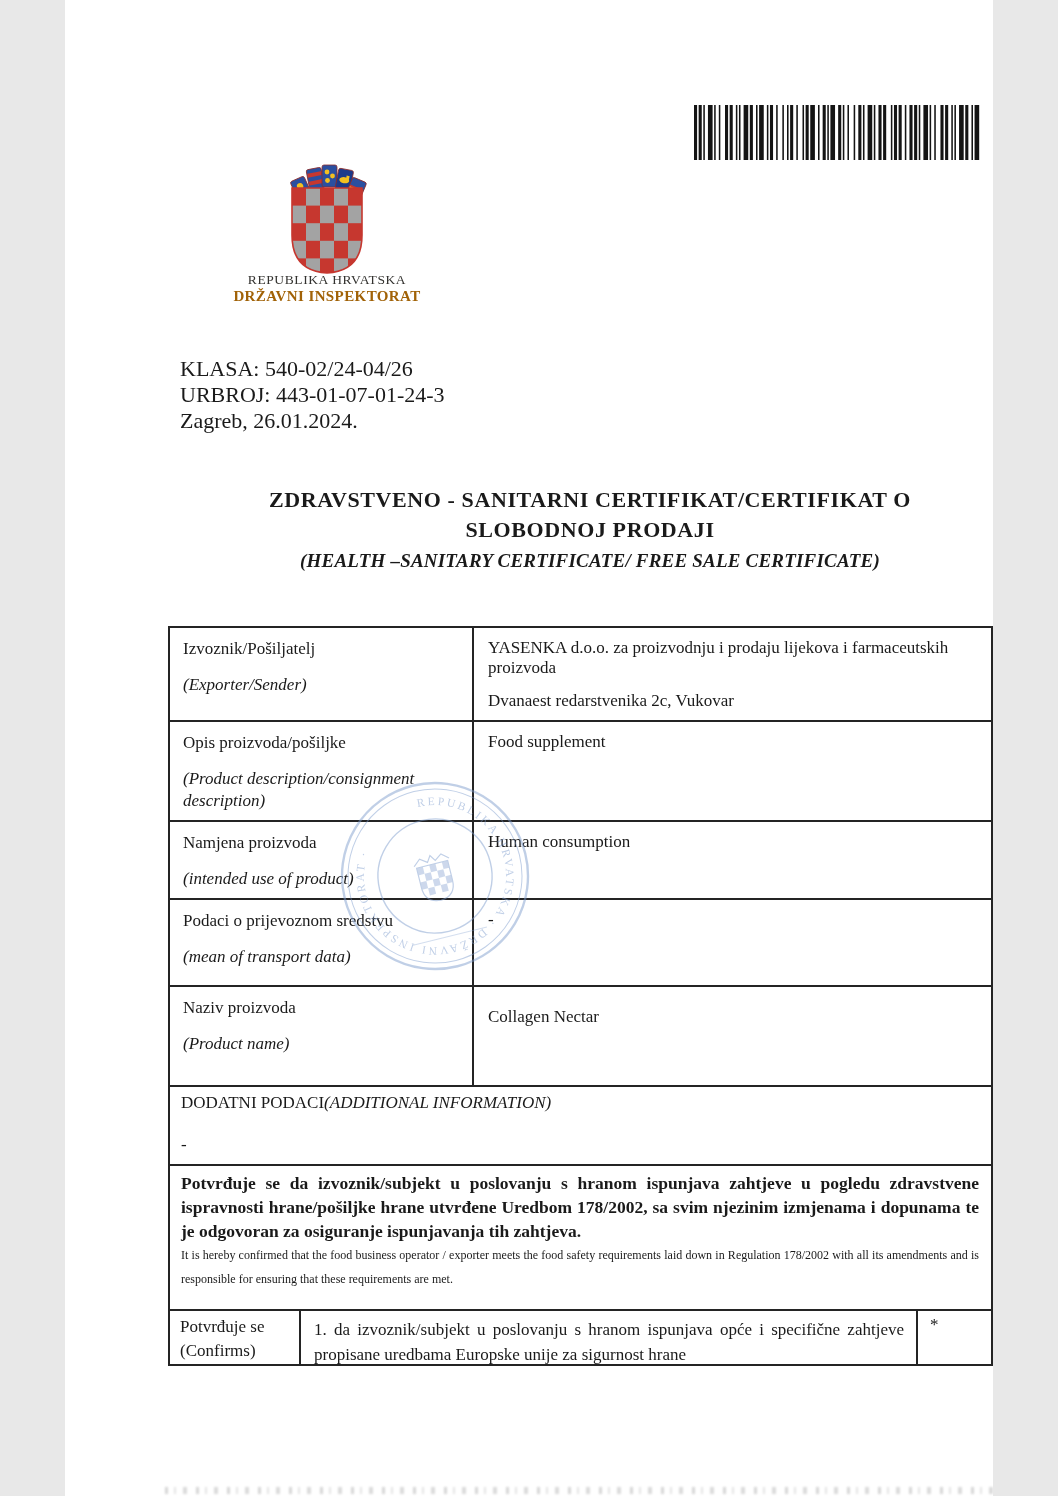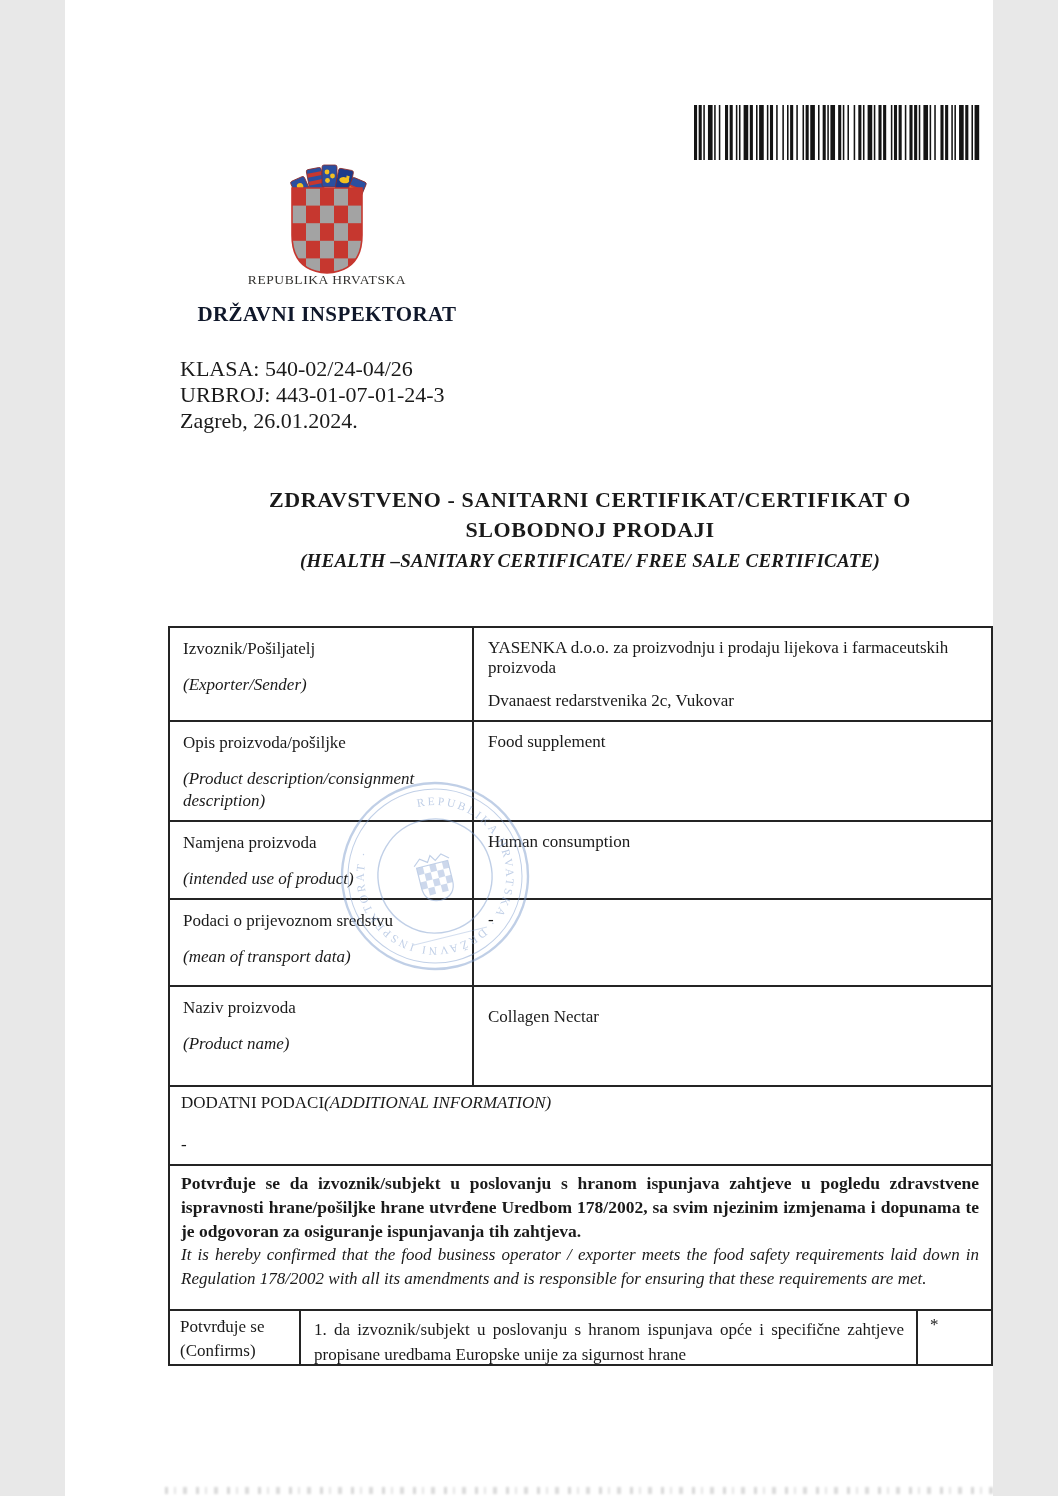--- a/index.html
+++ b/index.html
@@ -10,21 +10,21 @@
     margin:0 auto;
     font-family:"Liberation Serif", serif;
     color:#1a1a1a;
     overflow:hidden;
   }
   
   .barcode{position:absolute;left:627px;top:105px;width:291px;height:55px;}
   .coa{position:absolute;left:217px;top:155px;width:90px;height:122px;}
   .org{position:absolute;left:112px;top:272px;width:300px;text-align:center;}
   .org .l1{font-size:13.5px;letter-spacing:0.6px;color:#33322f;}
-  .org .l2{font-size:21px;font-weight:bold;letter-spacing:0.4px;margin-top:14px;color:#0f172a;}
+  .org .l2{font-size:15px;font-weight:bold;letter-spacing:0.4px;margin-top:0;color:#a16207;}
   .meta{position:absolute;left:115px;top:356px;font-size:22px;line-height:26px;}
   
   .title{position:absolute;left:56px;top:485px;width:938px;text-align:center;}
   .title .t1{font-size:22px;font-weight:bold;letter-spacing:0.6px;line-height:30px;}
   .title .sub{font-size:19px;font-weight:bold;font-style:italic;margin-top:5px;letter-spacing:0.2px;}
   
   .doc-table{
     position:absolute;left:103px;top:626px;width:825px;
     border:2px solid #242424;box-sizing:border-box;
     font-size:17px;
@@ -34,21 +34,21 @@
   .lcell{width:302px;box-sizing:border-box;padding:10px 10px 8px 13px;flex:none;}
   .vcell{flex:1;box-sizing:border-box;padding:10px 12px 8px 14px;border-left:2px solid #242424;}
   .lab-en{font-style:italic;margin-top:14px;line-height:22px;}
   .lab-hr{line-height:22px;}
   .v2{margin-top:13px;}
   .r1{height:92px;} .r2{height:100px;} .r3{height:78px;} .r4{height:87px;} .r5{height:100px;}
   .r6{display:block;height:79px;padding:6px 12px 4px 11px;box-sizing:border-box;}
   .r6 .dash{margin-top:22px;}
   .r7{display:block;height:145px;padding:5px 12px 4px 11px;box-sizing:border-box;}
   .p-hr{font-weight:bold;text-align:justify;line-height:24px;font-size:17.5px;}
-  .p-en{font-style:italic;text-align:justify;line-height:24px;font-size:17px;}
+  .p-en{text-align:justify;line-height:24px;font-size:12px;}
   .r8{height:55px;}
   .r8 .c1{width:129px;flex:none;box-sizing:border-box;padding:4px 0 2px 10px;line-height:24px;}
   .r8 .c2{flex:1;box-sizing:border-box;border-left:2px solid #242424;padding:6px 12px 2px 13px;text-align:justify;line-height:25px;}
   .r8 .c3{width:75px;flex:none;box-sizing:border-box;border-left:2px solid #242424;padding:4px 6px 2px 12px;}
   
   .stamp{position:absolute;left:272px;top:778px;width:196px;height:196px;opacity:0.48;filter:blur(0.35px);pointer-events:none;}
   
   .bleed{
     position:absolute;left:100px;top:1487px;width:862px;height:7px;
     background:

